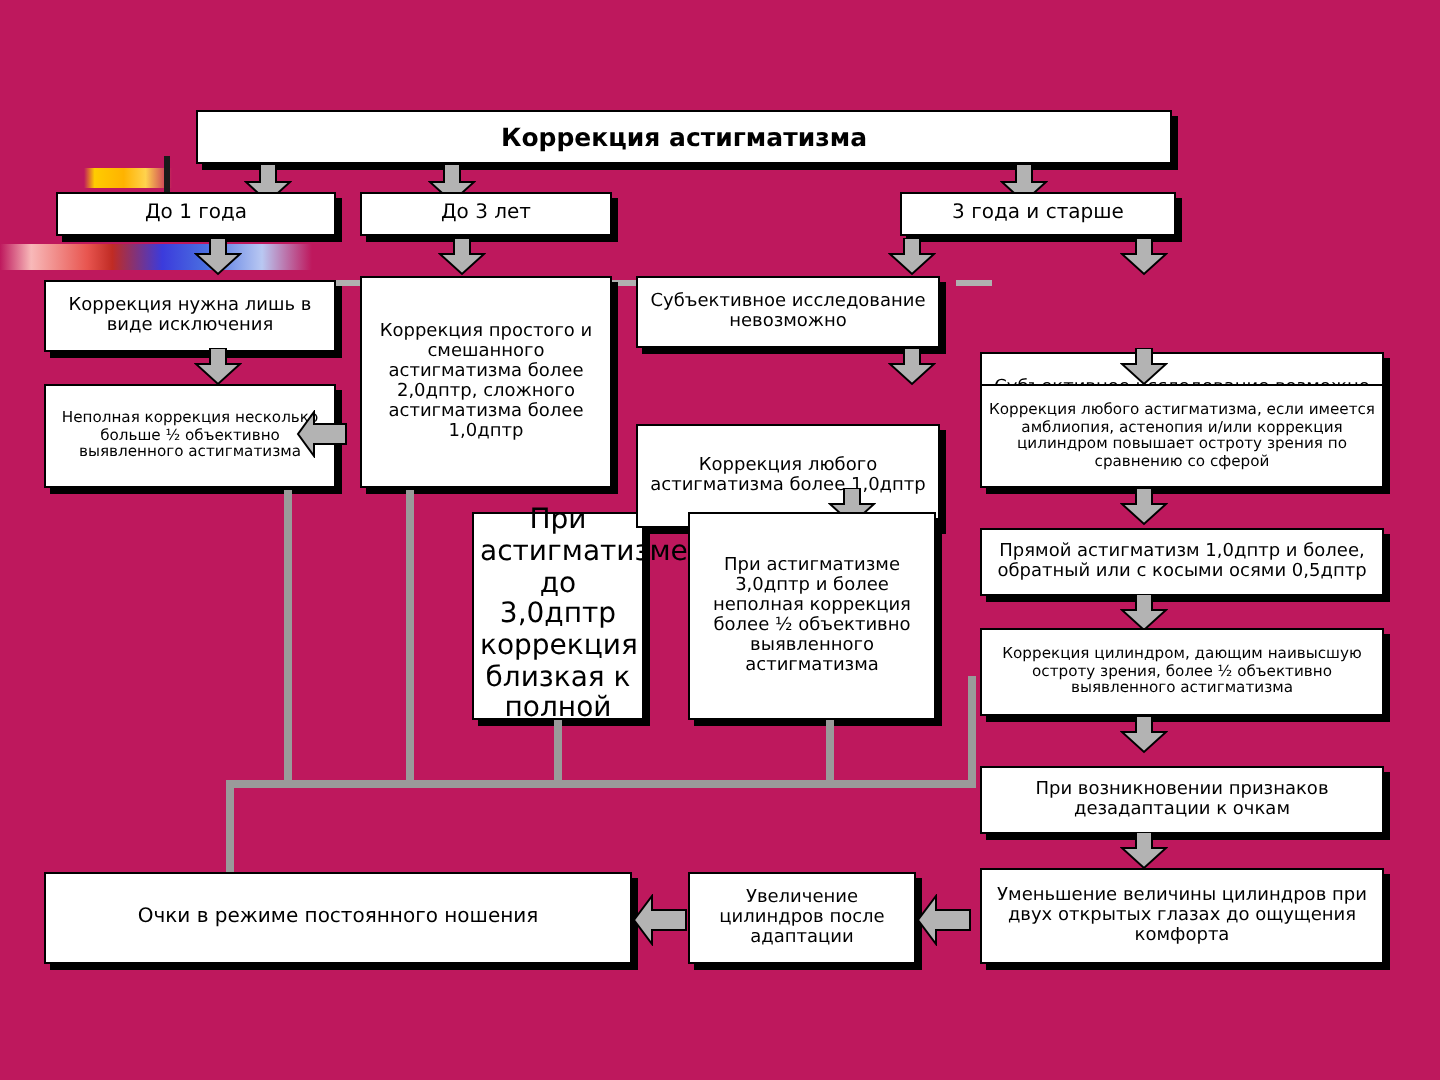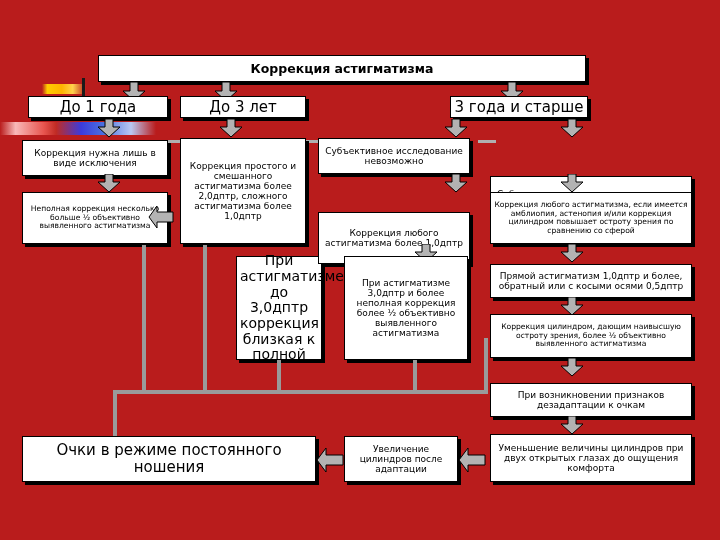--- a/index.html
+++ b/index.html
@@ -5,21 +5,21 @@
 <style>
   html, body {
     margin: 0;
     padding: 0;
     background: #ffffff;
   }
   #canvas {
     position: relative;
     width: 720px;
     height: 540px;
-    background: #b91c1c;
+    background: #be185d;
     font-family: "DejaVu Sans", "Liberation Sans", sans-serif;
     overflow: hidden;
   }
 
   
   .artifact {
     position: absolute;
     pointer-events: none;
   }
   #artifact-yellow {
@@ -59,21 +59,21 @@
     align-items: center;
     justify-content: center;
     text-align: center;
     color: #000000;
     line-height: 1.12;
     padding: 2px 3px;
   }
   .box span { display: block; width: 100%; }
 
   .t-title  { font-size: 12.5px; font-weight: bold; }
-  .t-reg    { font-size: 15px; }
+  .t-reg    { font-size: 10px; }
   .t-sm     { font-size: 9px; }
   .t-xs     { font-size: 7.6px; }
   .t-big    { font-size: 14px; }
 
   
   .arrow-down, .arrow-left {
     position: absolute;
     pointer-events: none;
   }
   .arrow-down svg, .arrow-left svg { display: block; }

